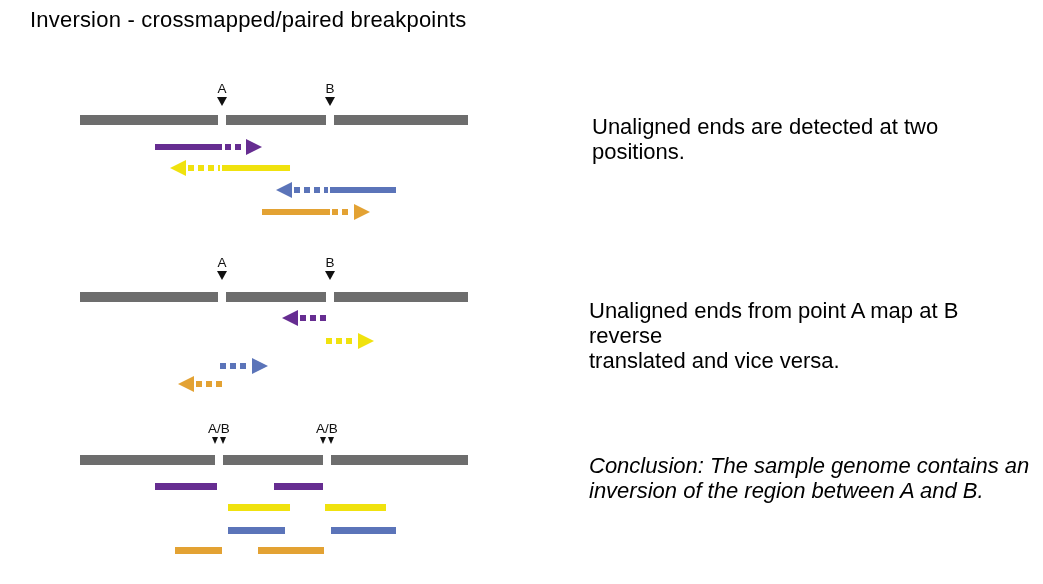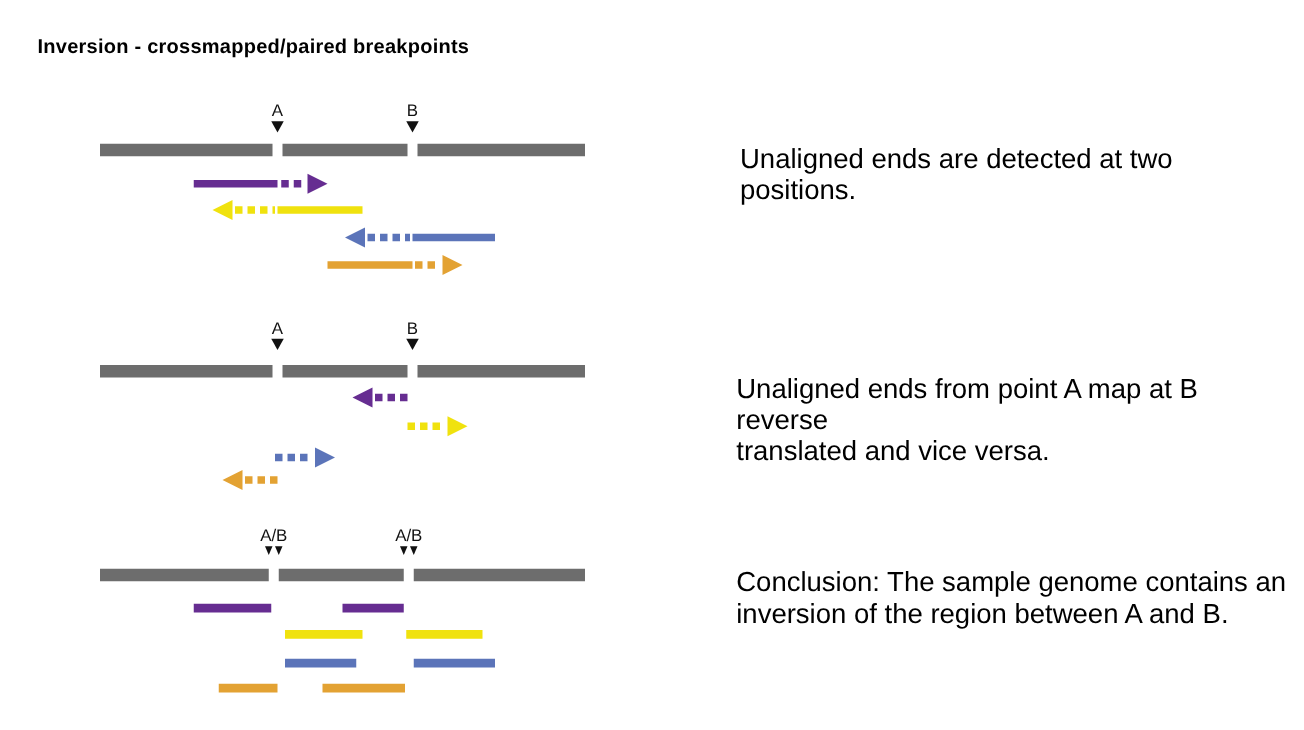--- a/index.html
+++ b/index.html
@@ -7,37 +7,37 @@
     position: relative;
     width: 1043px;
     height: 584px;
     background: #ffffff;
     font-family: "Liberation Sans", sans-serif;
     overflow: hidden;
   }
   .title {
     position: absolute;
     left: 30px;
-    top: 29px;
-    font-size: 16px;
-    font-weight: bold;
+    top: 7px;
+    font-size: 22px;
+    font-weight: normal;
     color: #000000;
     letter-spacing: 0.2px;
   }
   .caption {
     position: absolute;
     width: 445px;
     font-size: 22px;
     line-height: 25px;
     color: #000000;
     white-space: pre-line;
   }
   .caption-1 { left: 592px; top: 114px; }
   .caption-2 { left: 589px; top: 298px; }
-  .caption-3 { left: 589px; top: 453px; }
+  .caption-3 { left: 589px; top: 453px; font-style: italic; }
   svg.diagram { position: absolute; left: 0; top: 0; }
   .bp-label {
     font-family: "Liberation Sans", sans-serif;
     font-size: 13.5px;
     fill: #111111;
     text-anchor: middle;
   }
 </style>
 </head>
 <body>

